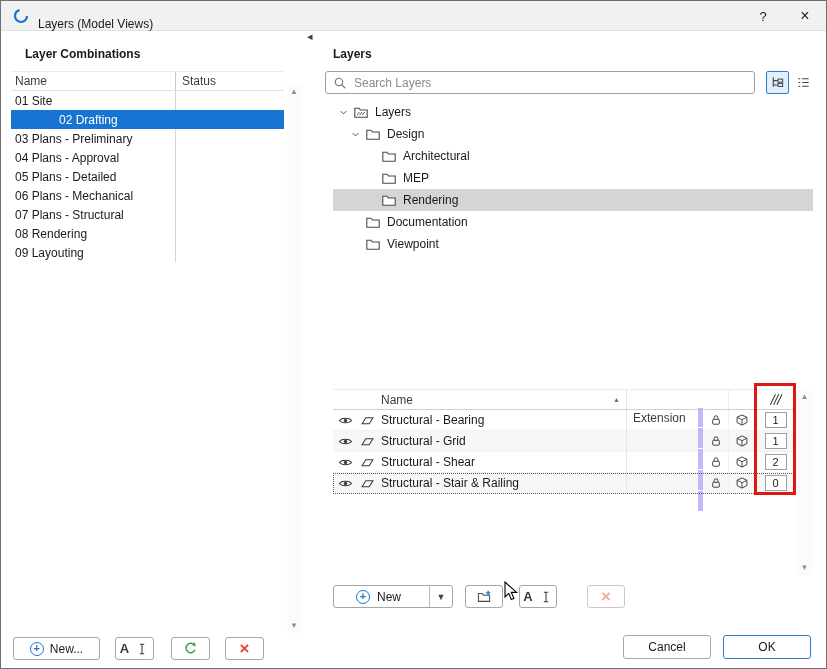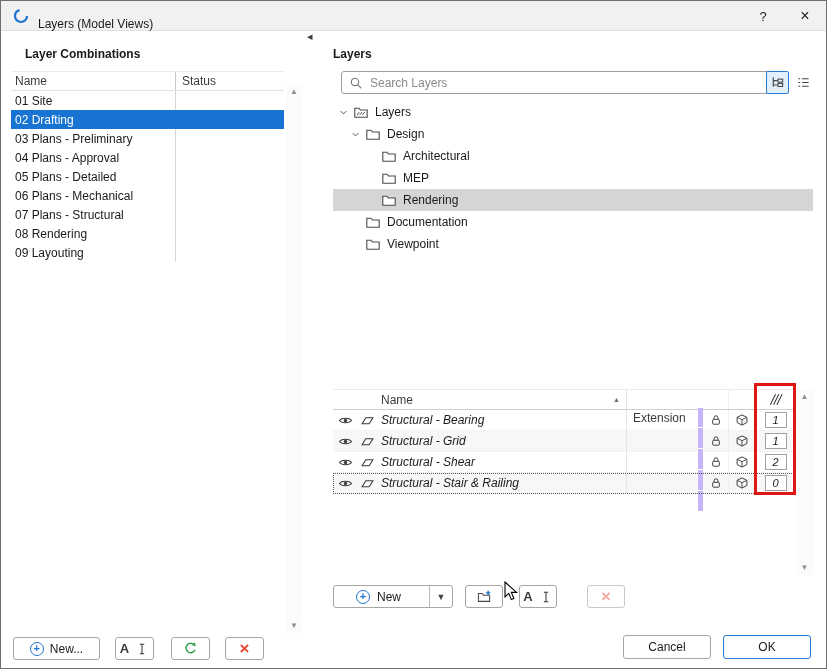--- a/index.html
+++ b/index.html
@@ -26,21 +26,21 @@
   .lheader { display:flex; height:20px; align-items:center; border-top:1px solid #ececec;
              border-bottom:1px solid #e2e2e2; color:#3c3c3c; }
   .lh-name { width:165px; height:100%; display:flex; align-items:center; padding-left:4px;
              border-right:1px solid #c9c9c9; }
   .lh-status { flex:1; height:100%; display:flex; align-items:center; padding-left:6px;text-align:center; }
   .lrow { display:flex; height:19px; align-items:center; }
   .lrow .c-name { width:165px; height:100%; display:flex; align-items:center; padding-left:4px;
                   border-right:1px solid #d6d6d6; white-space:nowrap; overflow:hidden; }
   .lrow .c-status { flex:1; height:100%; }
   .lrow.sel { background:#1874d2; color:#fff; }
-  .lrow.sel .c-name { border-right-color:transparent; }
+  .lrow.sel .c-name { border-right-color:transparent;margin-left:44px; }
 
   
   .vscroll { position:absolute; background:#fbfbfb; }
   .vs-left  { left:286px; top:84px;  width:14px; height:548px; }
   .vs-right { left:795px; top:389px; width:17px; height:185px; }
   .sarrow { position:absolute; left:0; right:0; text-align:center; font-size:8px; color:#8f8f8f;
             line-height:14px; height:14px; cursor:default; }
   .sa-top { top:0; } .sa-bot { bottom:0; }
 
   .collapse-btn { position:absolute; left:306px; top:29px; font-size:11px; color:#3c3c3c; cursor:default; }
@@ -56,21 +56,21 @@
   .x-mark { font-size:17px; font-weight:bold; color:#e8432f; line-height:1; }
   .x-mark.pale { color:#f2ab9f; }
 
   
   .b-newc   { left:12px;  top:636px; width:87px; }
   .b-rename { left:114px; top:636px; width:39px; }
   .b-update { left:170px; top:636px; width:39px; }
   .b-delc   { left:224px; top:636px; width:39px; }
 
   
-  .search { position:absolute; left:340px; top:70px; width:430px; height:23px;
+  .search { position:absolute; left:324px; top:70px; width:430px; height:23px;
             border:1px solid #9e9e9e; border-radius:3px; display:flex; align-items:center;
             padding:0 7px; gap:7px; background:#fff; }
   .search input { border:none; outline:none; flex:1; font:inherit; font-size:12px; color:#333; background:transparent; }
   .search input::placeholder { color:#8a8a8a; }
   .toggle { position:absolute; top:70px; width:23px; height:23px; display:flex; align-items:center;
             justify-content:center; border-radius:2px; cursor:default; }
   .tg-tree { left:765px; border:1px solid #2b7cd3; background:#e2effc; }
   .tg-list { left:791px; }
 
   .tree { position:absolute; left:332px; top:100px; width:480px; }
@@ -88,21 +88,21 @@
              border-bottom:1px solid #cfcfcf; color:#3c3c3c; background:#fff; }
   .hc { height:100%; display:flex; align-items:center; }
   .w-eye { width:24px; justify-content:center; }
   .w-ic  { width:20px; justify-content:center; }
   .w-name{ width:250px; padding-left:4px; border-right:1px solid #e4e4e4; position:relative; }
   .w-ext { width:76px; padding-left:6px; border-right:5px solid #c4b5fd;margin-top:36px; }
   .w-lock{ width:26px; justify-content:center; border-right:1px solid #f0f0f0; }
   .w-cube{ width:26px; justify-content:center; border-right:1px solid #f0f0f0; }
   .w-num { width:41px; justify-content:center; }
   .sort { position:absolute; right:6px; font-size:7px; color:#6f6f6f; }
-  .rrow { display:flex; height:21px; align-items:center; border-bottom:1px solid #f2f2f2;font-style:italic; }
+  .rrow { display:flex; height:21px; align-items:center; border-bottom:1px solid #f2f2f2; }
   .rrows .rrow:nth-child(even) { background:#f7f7f7; }
   .rrow.sel { outline:1px dotted #5a5a5a; outline-offset:-1px; }
   .numbox { display:flex; align-items:center; justify-content:center; width:22px; height:16px;
             border:1px solid #9f9f9f; background:#fff; font-size:11px; }
   .ic15 { width:15px; height:15px; display:block; }
   .ic14 { width:14px; height:14px; display:block; }
 
   .highlight-rect { position:absolute; left:753px; top:382px; width:42px; height:112px;
                     border:3px solid #de1713; pointer-events:none; }
 

